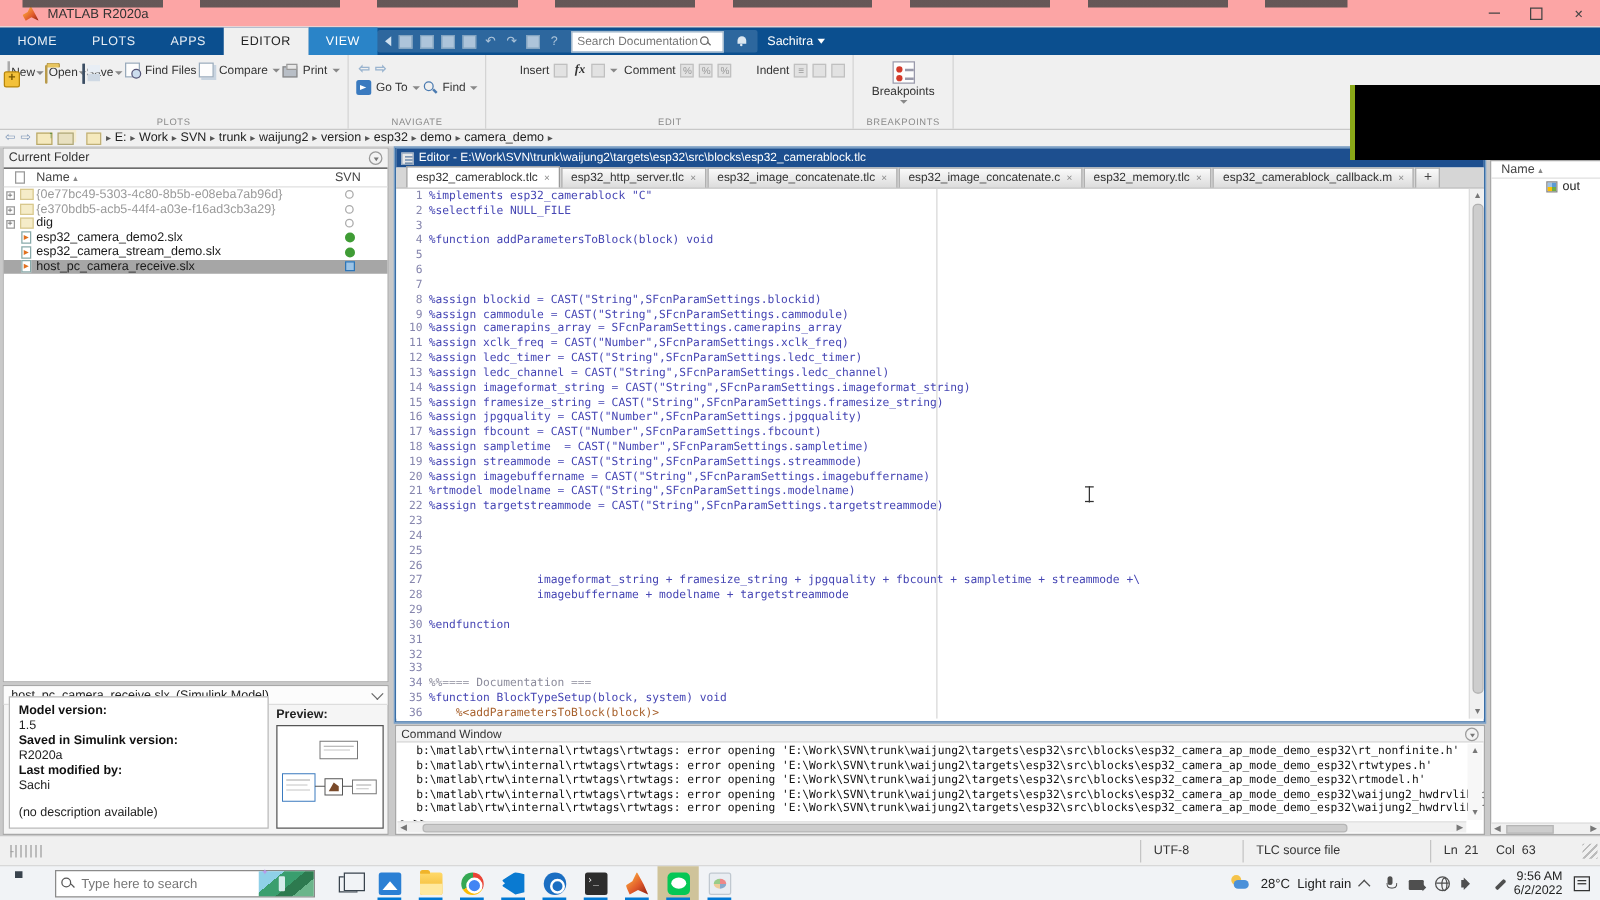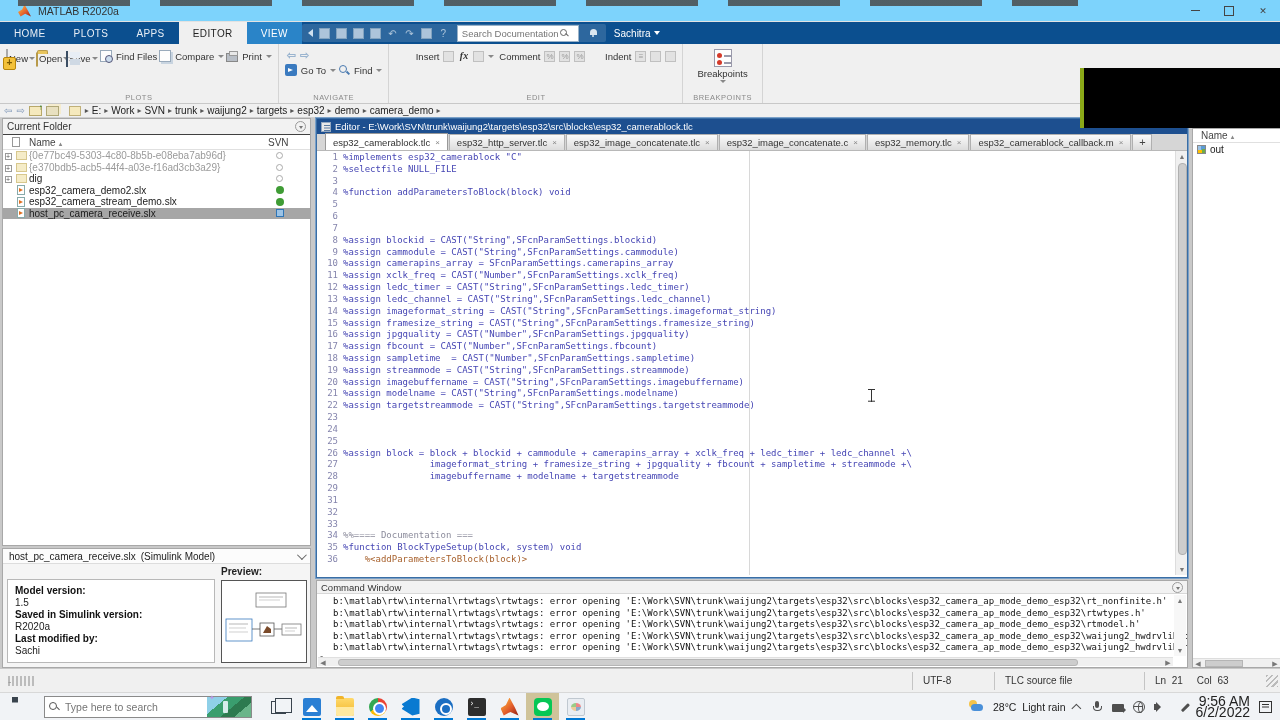--- a/index.html
+++ b/index.html
@@ -4,21 +4,21 @@
 <style>
   * { margin:0; padding:0; box-sizing:border-box; }
   html,body { width:1280px; height:720px; overflow:hidden; }
   body { font-family:"Liberation Sans", sans-serif; background:#c9c9c9; position:relative; font-size:10px; color:#222; }
 
   
   #artifacts { position:absolute; left:18px; top:0; width:1060px; height:6px;
     background:repeating-linear-gradient(90deg,#4a4a4a 0 112px, transparent 112px 142px); opacity:.85; z-index:50; }
 
   
-  #titlebar { position:absolute; left:0; top:0; width:1280px; height:22px; background:#7dd3fc; border-bottom:1px solid #e2e2e2; display:flex; align-items:center; }
+  #titlebar { position:absolute; left:0; top:0; width:1280px; height:22px; background:#fca5a5; border-bottom:1px solid #e2e2e2; display:flex; align-items:center; }
   .ml-logo { width:13px; height:12px; margin-left:18px; margin-right:7px;
     background:linear-gradient(135deg,#f9a13a 20%,#e05a2b 60%,#8c1d11 100%); clip-path:polygon(50% 0,78% 55%,100% 100%,55% 78%,20% 100%,0 62%,32% 42%); }
   #titlebar .title { font-size:10.5px; color:#333; }
   .win-controls { margin-left:auto; display:flex; height:100%; }
   .win-btn { width:34px; height:100%; display:flex; align-items:center; justify-content:center; color:#444; font-size:11px; }
   .wb-min::before { content:""; width:9px; height:1px; background:#444; }
   .wb-max::before { content:""; width:8px; height:8px; border:1px solid #444; }
   .wb-close::before { content:"\2715"; font-size:9px; }
 
   
@@ -122,21 +122,21 @@
   .svn-empty { width:7px; height:7px; border:1px solid #aaa; border-radius:50%; background:#fff; }
   .svn-green { width:8px; height:8px; border-radius:50%; background:#3f9c35; }
   .svn-blue { width:8px; height:8px; background:#9cc3e5; border:1.5px solid #2e75b6; }
 
   
   #dt-panel { position:absolute; left:2px; top:430px; width:309px; height:120px; background:#f5f5f5; border:1px solid #a8a8a8; }
   #dt-hdr { height:15px; display:flex; align-items:center; padding:0 6px; font-size:10px; background:#fcfcfc; border-bottom:1px solid #ddd; }
   #dt-hdr .fname { font-weight:normal; color:#222; }
   #dt-hdr .ftype { margin-left:5px; color:#222; }
   .chev-dn { margin-left:auto; width:7px; height:7px; border-right:1.5px solid #666; border-bottom:1.5px solid #666; transform:rotate(45deg) translateY(-2px); }
-  #dt-body { position:absolute; left:4px; top:30px; width:208px; bottom:4px; background:#fff; border:1px solid #b8b8b8; padding:5px 0 0 7px; }
+  #dt-body { position:absolute; left:4px; top:8px; width:208px; bottom:4px; background:#fff; border:1px solid #b8b8b8; padding:5px 0 0 7px; }
   .dt-label { font-weight:bold; font-size:10px; color:#111; line-height:12px; }
   .dt-value { font-size:10px; color:#222; line-height:12px; }
   .dt-note { font-size:10px; color:#222; margin-top:10px; }
   #pv-wrap { position:absolute; left:218px; top:17px; width:88px; bottom:4px; }
   #pv-label { font-weight:bold; font-size:10px; }
   #pv-box { position:absolute; left:0; top:14px; right:2px; bottom:0; background:#fff; border:1px solid #555; }
 
   
   #editor-win { position:absolute; left:316px; top:0; width:872px; height:460px; background:#fff; border:1px solid #3a6ea5; box-shadow:0 0 0 1px #7aa0c8; }
   #ed-titlebar { height:15px; background:#1d4f8f; display:flex; align-items:center; padding:0 4px; gap:4px; }
@@ -172,21 +172,21 @@
   #gtgt { font-family:"DejaVu Sans Mono",monospace; font-size:9px; color:#111; }
   #cmd-hscroll { position:absolute; left:1px; right:14px; bottom:1px; height:9px; background:#f0f0f0; border-top:1px solid #e0e0e0; }
   #cmd-hthumb { position:absolute; left:20px; top:1px; width:740px; height:7px; background:#cdcdcd; border:1px solid #b5b5b5; border-radius:3px; }
   .h-ar { position:absolute; top:0; width:10px; height:9px; font-size:7px; color:#777; text-align:center; line-height:9px; }
   #cmd-vscroll { position:absolute; right:1px; top:14px; bottom:11px; width:12px; background:#f7f7f7; }
 
   
   #ws-panel { position:absolute; left:1192px; top:10px; width:88px; height:540px; background:#fff; border:1px solid #a8a8a8; border-right:0; }
   #ws-cols { height:14px; display:flex; align-items:center; border-bottom:1px solid #e0e0e0; font-size:10px; color:#444; padding-left:8px; }
   #ws-cols .c-name::after { content:"\25B4"; color:#888; font-size:7px; margin-left:3px; }
-  .ws-row { height:12px; display:flex; align-items:center; gap:4px; padding-left:4px; font-size:10px; color:#1a1a1a; }
+  .ws-row { height:12px; display:flex; align-items:center; gap:4px; padding-left:4px; font-size:10px; color:#1a1a1a;margin-left:40px; }
   .ws-ic { width:9px; height:9px; background:conic-gradient(#5b9bd5 0 25%, #70ad47 25% 50%, #ffc000 50% 75%, #9dc3e6 75%); border:1px solid #888; }
   #ws-hscroll { position:absolute; left:0; right:0; bottom:0; height:9px; background:#f0f0f0; border-top:1px solid #ddd; }
   #ws-hthumb { position:absolute; left:12px; top:1px; width:38px; height:7px; background:#cdcdcd; border:1px solid #b5b5b5; }
 
   
   #blackbox { position:absolute; left:1080px; top:68px; width:200px; height:60px; background:#000; border-left:4px solid #8aa818; z-index:60; }
 
   
   #statusbar { position:absolute; left:0; top:668px; width:1280px; height:24px; background:#f0f0f0; border-top:1px solid #c8c8c8; display:flex; align-items:center; }
   #sb-busy { margin-left:8px; width:26px; height:10px; background:repeating-linear-gradient(90deg,#b0b0b0 0 2px, transparent 2px 4px); opacity:.8; }
@@ -244,21 +244,21 @@
   .mic-ic::before { content:""; position:absolute; left:4px; top:0; width:4px; height:7px; background:#333; border-radius:2px; }
   .mic-ic::after { content:""; position:absolute; left:2.5px; top:5px; width:7px; height:4px; border:1.3px solid #333; border-top:0; border-radius:0 0 4px 4px; }
   .cam-ic { background:#333; height:8px; margin-top:2px; border-radius:1px; }
   .cam-ic::after { content:""; position:absolute; right:-2px; top:3px; border-top:3px solid transparent; border-bottom:3px solid transparent; border-left:3px solid #333; }
   .globe-ic { border:1.4px solid #333; border-radius:50%; }
   .globe-ic::after { content:""; position:absolute; left:4px; top:0; width:3px; height:9.5px; border:1px solid #333; border-radius:50%; }
   .globe-ic::before { content:""; position:absolute; left:0; top:4.3px; width:9.5px; height:1px; background:#333; }
   .spk-ic::before { content:""; position:absolute; left:0; top:3px; width:4px; height:6px; background:#333; }
   .spk-ic::after { content:""; position:absolute; left:2px; top:1px; border-top:5px solid transparent; border-bottom:5px solid transparent; border-left:5px solid #333; }
   .pen-ic::before { content:""; position:absolute; left:1px; top:1px; width:10px; height:2.5px; background:#333; transform:rotate(-45deg) translateY(6px); border-radius:1px; }
-  #tb-clock { text-align:right; font-size:14px; color:#222; line-height:11px; }
+  #tb-clock { text-align:right; font-size:10px; color:#222; line-height:11px; }
   .action-ic { width:13px; height:12px; border:1.4px solid #333; position:relative; }
   .action-ic::after { content:""; position:absolute; left:2px; top:2px; width:7px; height:1.2px; background:#333; box-shadow:0 2.5px 0 #333; }
 </style>
 </head>
 <body>
 
 <div id="artifacts"></div>
 
 <div id="titlebar">
   <span class="ml-logo"></span>
@@ -404,21 +404,21 @@
       <span class="crumb">E:</span>
       <span class="crumb-sep">▸</span>
       <span class="crumb">Work</span>
       <span class="crumb-sep">▸</span>
       <span class="crumb">SVN</span>
       <span class="crumb-sep">▸</span>
       <span class="crumb">trunk</span>
       <span class="crumb-sep">▸</span>
       <span class="crumb">waijung2</span>
       <span class="crumb-sep">▸</span>
-      <span class="crumb">targets</span>
+      <span class="crumb">version</span>
       <span class="crumb-sep">▸</span>
       <span class="crumb">esp32</span>
       <span class="crumb-sep">▸</span>
       <span class="crumb">demo</span>
       <span class="crumb-sep">▸</span>
       <span class="crumb">camera_demo</span>
       <span class="crumb-sep">▸</span>
     </div>
 </div>
 
@@ -650,53 +650,56 @@
           <div class="cl">
             <span class="gut">19</span>
             <span class="txt">%assign streammode = CAST("String",SFcnParamSettings.streammode)</span>
           </div>
           <div class="cl">
             <span class="gut">20</span>
             <span class="txt">%assign imagebuffername = CAST("String",SFcnParamSettings.imagebuffername)</span>
           </div>
           <div class="cl">
             <span class="gut">21</span>
-            <span class="txt">%assign modelname = CAST("String",SFcnParamSettings.modelname)</span>
+            <span class="txt">%rtmodel modelname = CAST("String",SFcnParamSettings.modelname)</span>
           </div>
           <div class="cl">
             <span class="gut">22</span>
             <span class="txt">%assign targetstreammode = CAST("String",SFcnParamSettings.targetstreammode)</span>
           </div>
           <div class="cl">
             <span class="gut">23</span>
             <span class="txt"></span>
           </div>
           <div class="cl">
             <span class="gut">24</span>
             <span class="txt"></span>
           </div>
           <div class="cl">
             <span class="gut">25</span>
             <span class="txt"></span>
           </div>
           <div class="cl">
             <span class="gut">26</span>
-            <span class="txt">%assign block = block + blockid + cammodule + camerapins_array + xclk_freq + ledc_timer + ledc_channel +\</span>
           </div>
           <div class="cl">
             <span class="gut">27</span>
             <span class="txt">                imageformat_string + framesize_string + jpgquality + fbcount + sampletime + streammode +\</span>
           </div>
           <div class="cl">
             <span class="gut">28</span>
             <span class="txt">                imagebuffername + modelname + targetstreammode</span>
           </div>
           <div class="cl">
             <span class="gut">29</span>
             <span class="txt"></span>
+          </div>
+          <div class="cl">
+            <span class="gut">30</span>
+            <span class="txt">%endfunction</span>
           </div>
           <div class="cl">
             <span class="gut">31</span>
             <span class="txt"></span>
           </div>
           <div class="cl">
             <span class="gut">32</span>
             <span class="txt"></span>
           </div>
           <div class="cl">

